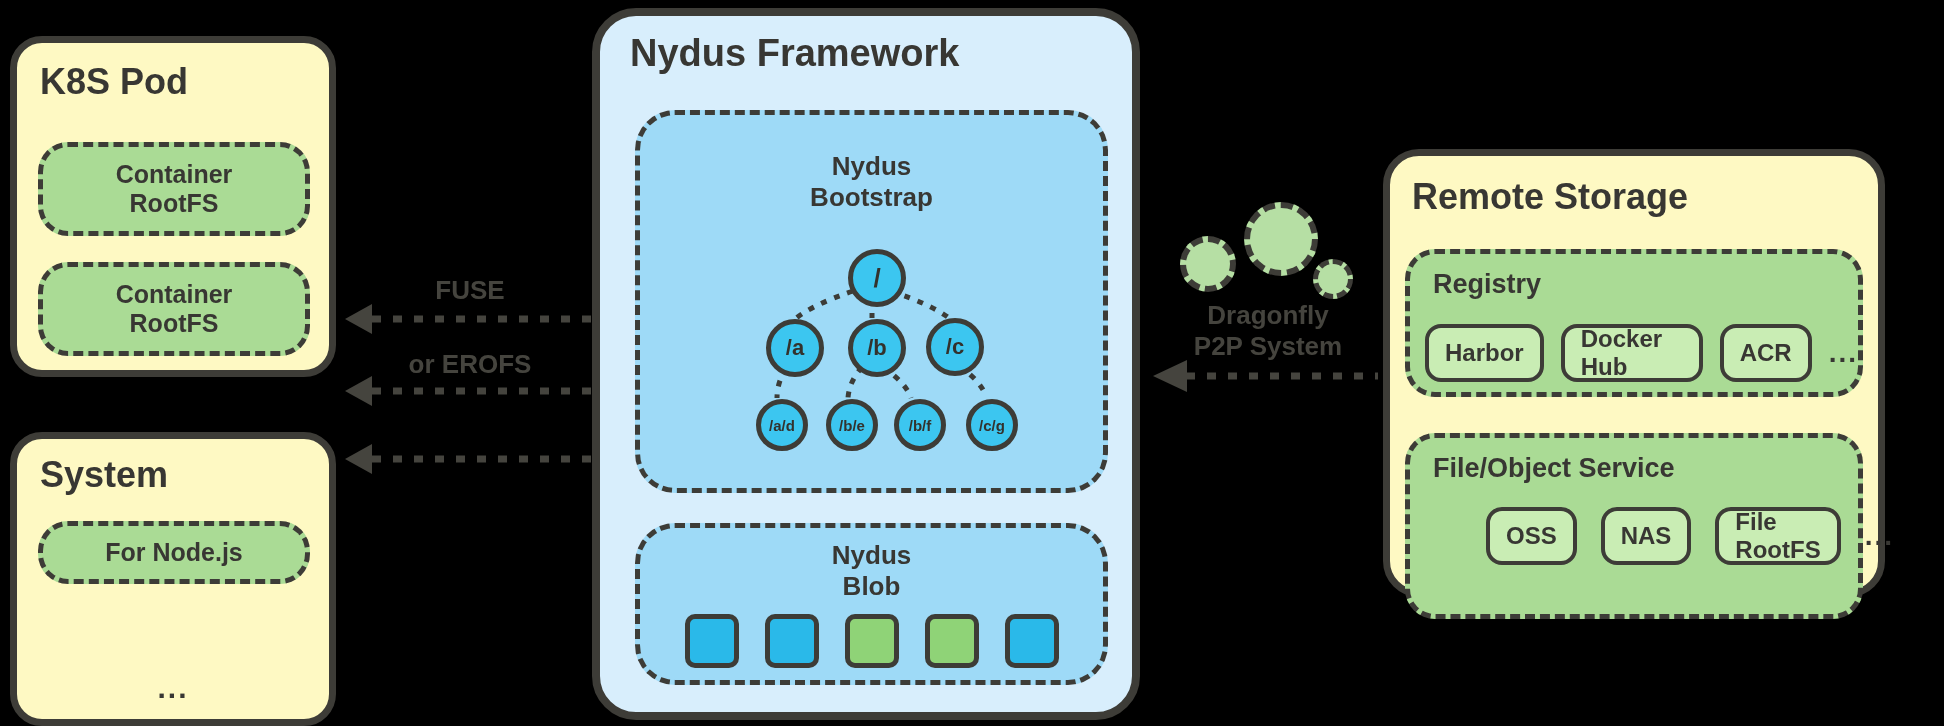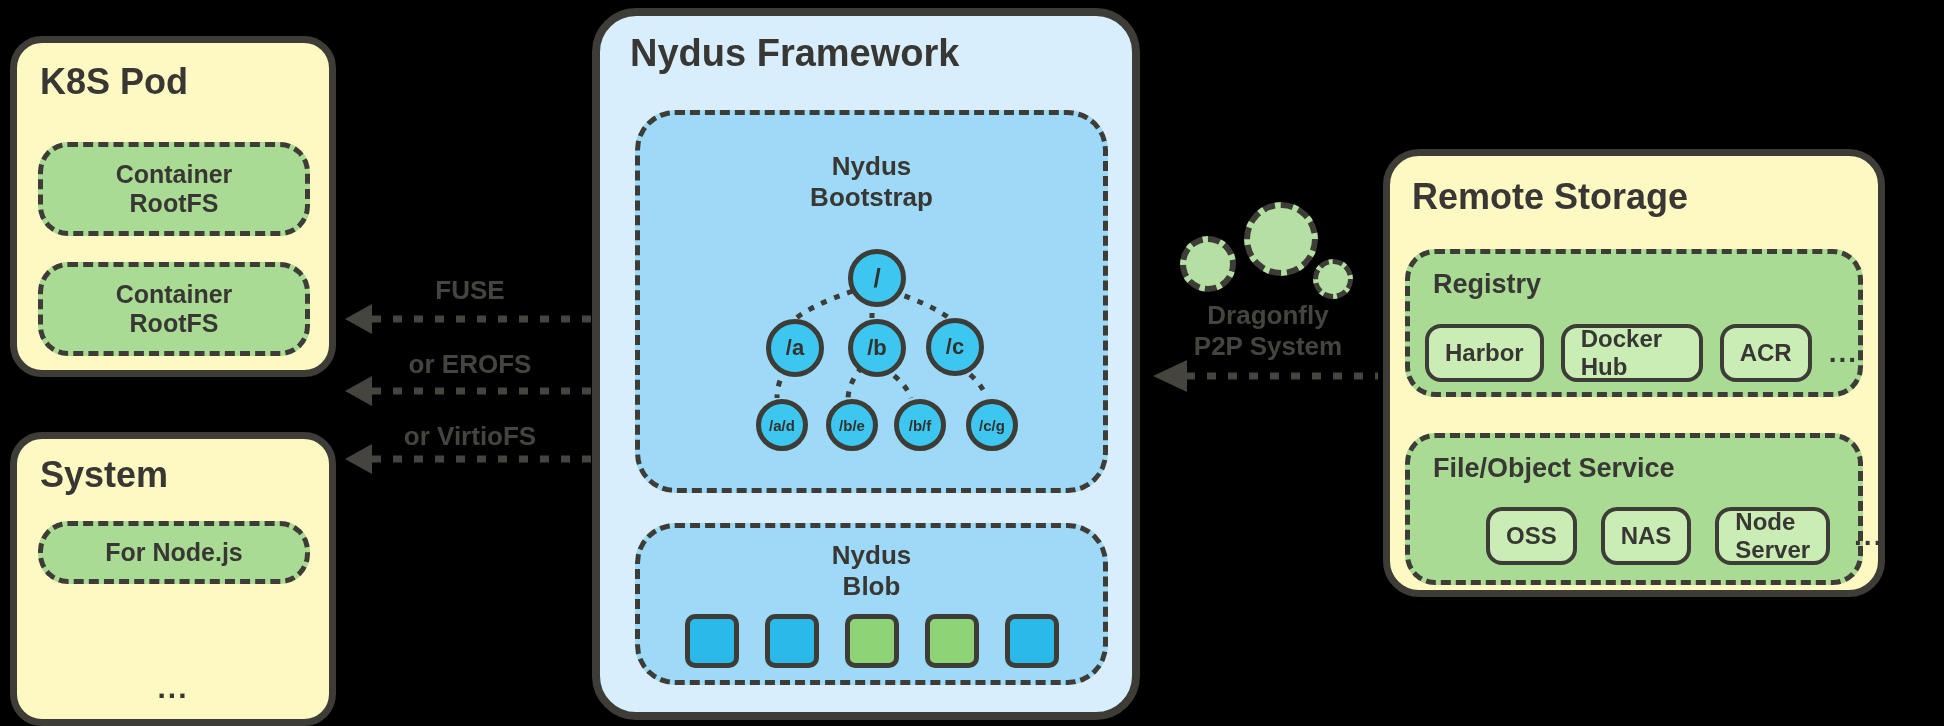--- a/index.html
+++ b/index.html
@@ -107,45 +107,44 @@
         <div class="chunk" style="background-color: rgb(42, 185, 233);"></div>
         <div class="chunk" style="background-color: rgb(143, 211, 119);"></div>
         <div class="chunk" style="background-color: rgb(143, 211, 119);"></div>
         <div class="chunk" style="background-color: rgb(42, 185, 233);"></div>
       </div>
     </div>
   </div>
 
   <div class="gray-label" style="left:370px;top:275px;width:200px;">FUSE</div>
   <div class="gray-label" style="left:370px;top:349px;width:200px;">or EROFS</div>
-  <div class="gray-label" style="left:360px;top:421px;width:220px;">or VirtioFS</div>
 
   <div class="p2p-circle" style="left:1180px;top:236px;width:44px;height:44px;"></div>
   <div class="p2p-circle" style="left:1244px;top:202px;width:62px;height:62px;"></div>
   <div class="p2p-circle" style="left:1313px;top:259px;width:30px;height:30px;border-width:5px;"></div>
   <div class="gray-label prewrap" style="left:1140px;top:300px;width:256px;">Dragonfly
 P2P System</div>
 
   <div class="abs g-outer" style="left:1383px;top:135px;width:502px;height:448px;border-radius:36px;">
     <div class="box-title" style="left:22px;top:23px;">Remote Storage</div>
 
     <div class="abs g-inner" style="left:15px;top:93px;width:458px;height:148px;">
       <div class="inner-title-g" style="left:23px;top:17px;">Registry</div>
       <div class="pill-row" style="left:15px;top:70px;gap:17px;">
         <div class="g-pill">Harbor</div>
         <div class="g-pill">Docker Hub</div>
         <div class="g-pill">ACR</div>
         <div class="more-dots" style="font-size:28px;">...</div>
       </div>
     </div>
 
-    <div class="abs g-inner" style="left:15px;top:277px;width:458px;height:152px;">
+    <div class="abs g-inner" style="left:15px;top:277px;width:458px;height:186px;">
       <div class="inner-title-g" style="left:23px;top:17px;">File/Object Service</div>
       <div class="pill-row" style="left:28px;top:69px;gap:24px;padding-left:48px;">
         <div class="g-pill">OSS</div>
         <div class="g-pill">NAS</div>
-        <div class="g-pill">Node Server</div>
+        <div class="g-pill">File RootFS</div>
         <div class="more-dots" style="font-size:28px;">...</div>
       </div>
     </div>
   </div>
 
 </div>
 
 </body></html>

